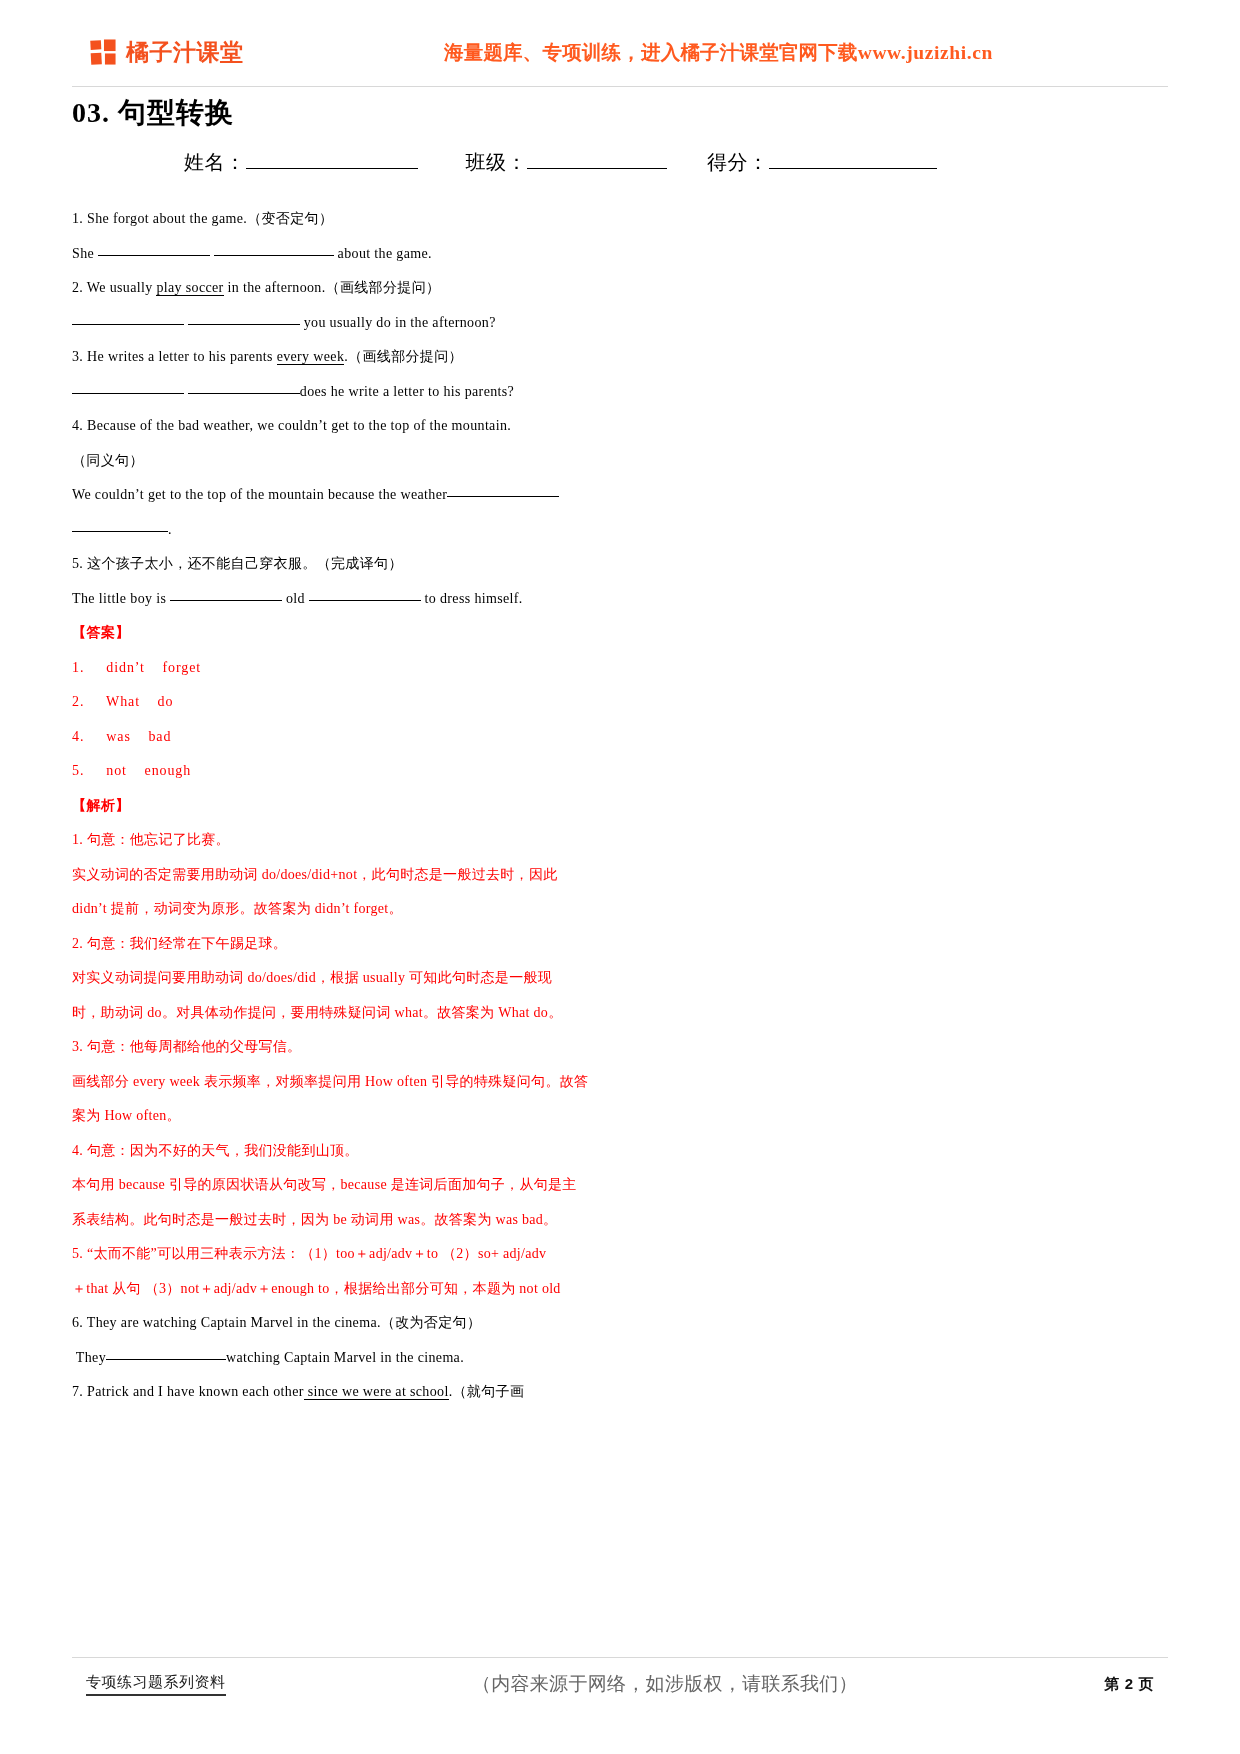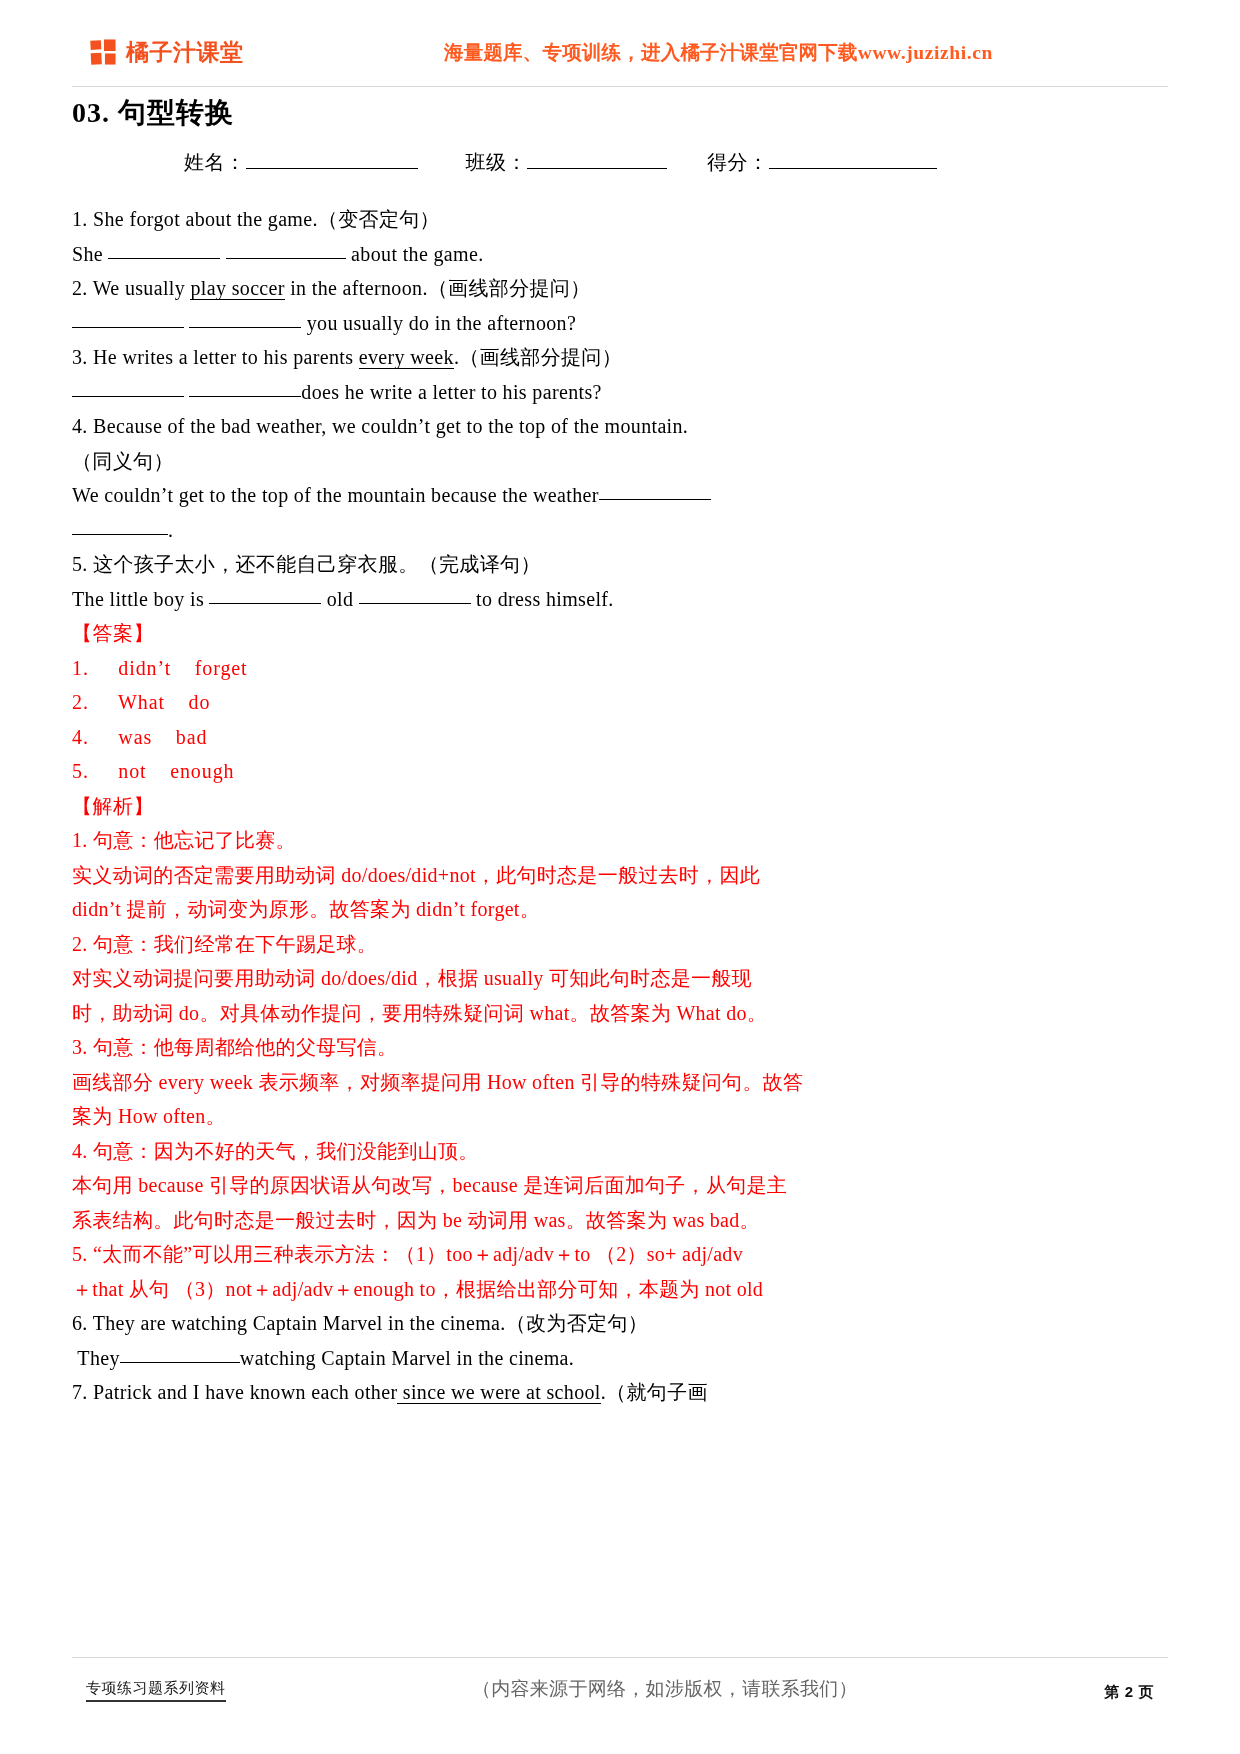--- a/index.html
+++ b/index.html
@@ -105,36 +105,36 @@
   .info-field.name   .info-blank { width: 172px; }
   .info-field.klass  { margin-left: 48px; }
   .info-field.klass  .info-blank { width: 140px; }
   .info-field.score  { margin-left: 40px; }
   .info-field.score  .info-blank { width: 168px; }
 
   
   .content {
     margin-top: 26px;
     font-family: "Liberation Serif", "DejaVu Serif", serif;
-    font-size: 20px;
+    font-size: 14px;
     line-height: 34.5px;
   }
   .line { white-space: pre-wrap; letter-spacing: 0.35px; }
   .uline { border-bottom: 1px solid #000; }
   .blank {
     display: inline-block;
     border-bottom: 1px solid #000;
     vertical-align: 2px;
   }
   .b-sm  { width: 96px; }
   .b-md  { width: 112px; }
   .b-lg  { width: 120px; }
   .red-head {
     color: #ff0000;
-    font-weight: normal;
+    font-weight: bold;
     letter-spacing: 0.5px;
   }
   .ans-row {
     color: #ff0000;
     letter-spacing: 0.9px;
     white-space: pre;
   }
   .exp-line {
     color: #ff0000;
     letter-spacing: 0.3px;
@@ -150,21 +150,21 @@
     height: 1px;
     background: #d8d8d8;
   }
   .footer {
     position: absolute;
     left: 72px;
     right: 72px;
     bottom: 52px;
     height: 36px;
     display: flex;
-    align-items: flex-end;
+    align-items: center;
     justify-content: space-between;
     font-family: "Liberation Sans", sans-serif;
   }
   .footer-left {
     font-size: 15px;
     color: #1a1a1a;
     border-bottom: 2px solid #333;
     padding-bottom: 2px;
     letter-spacing: 0.5px;
     margin-left: 14px;

